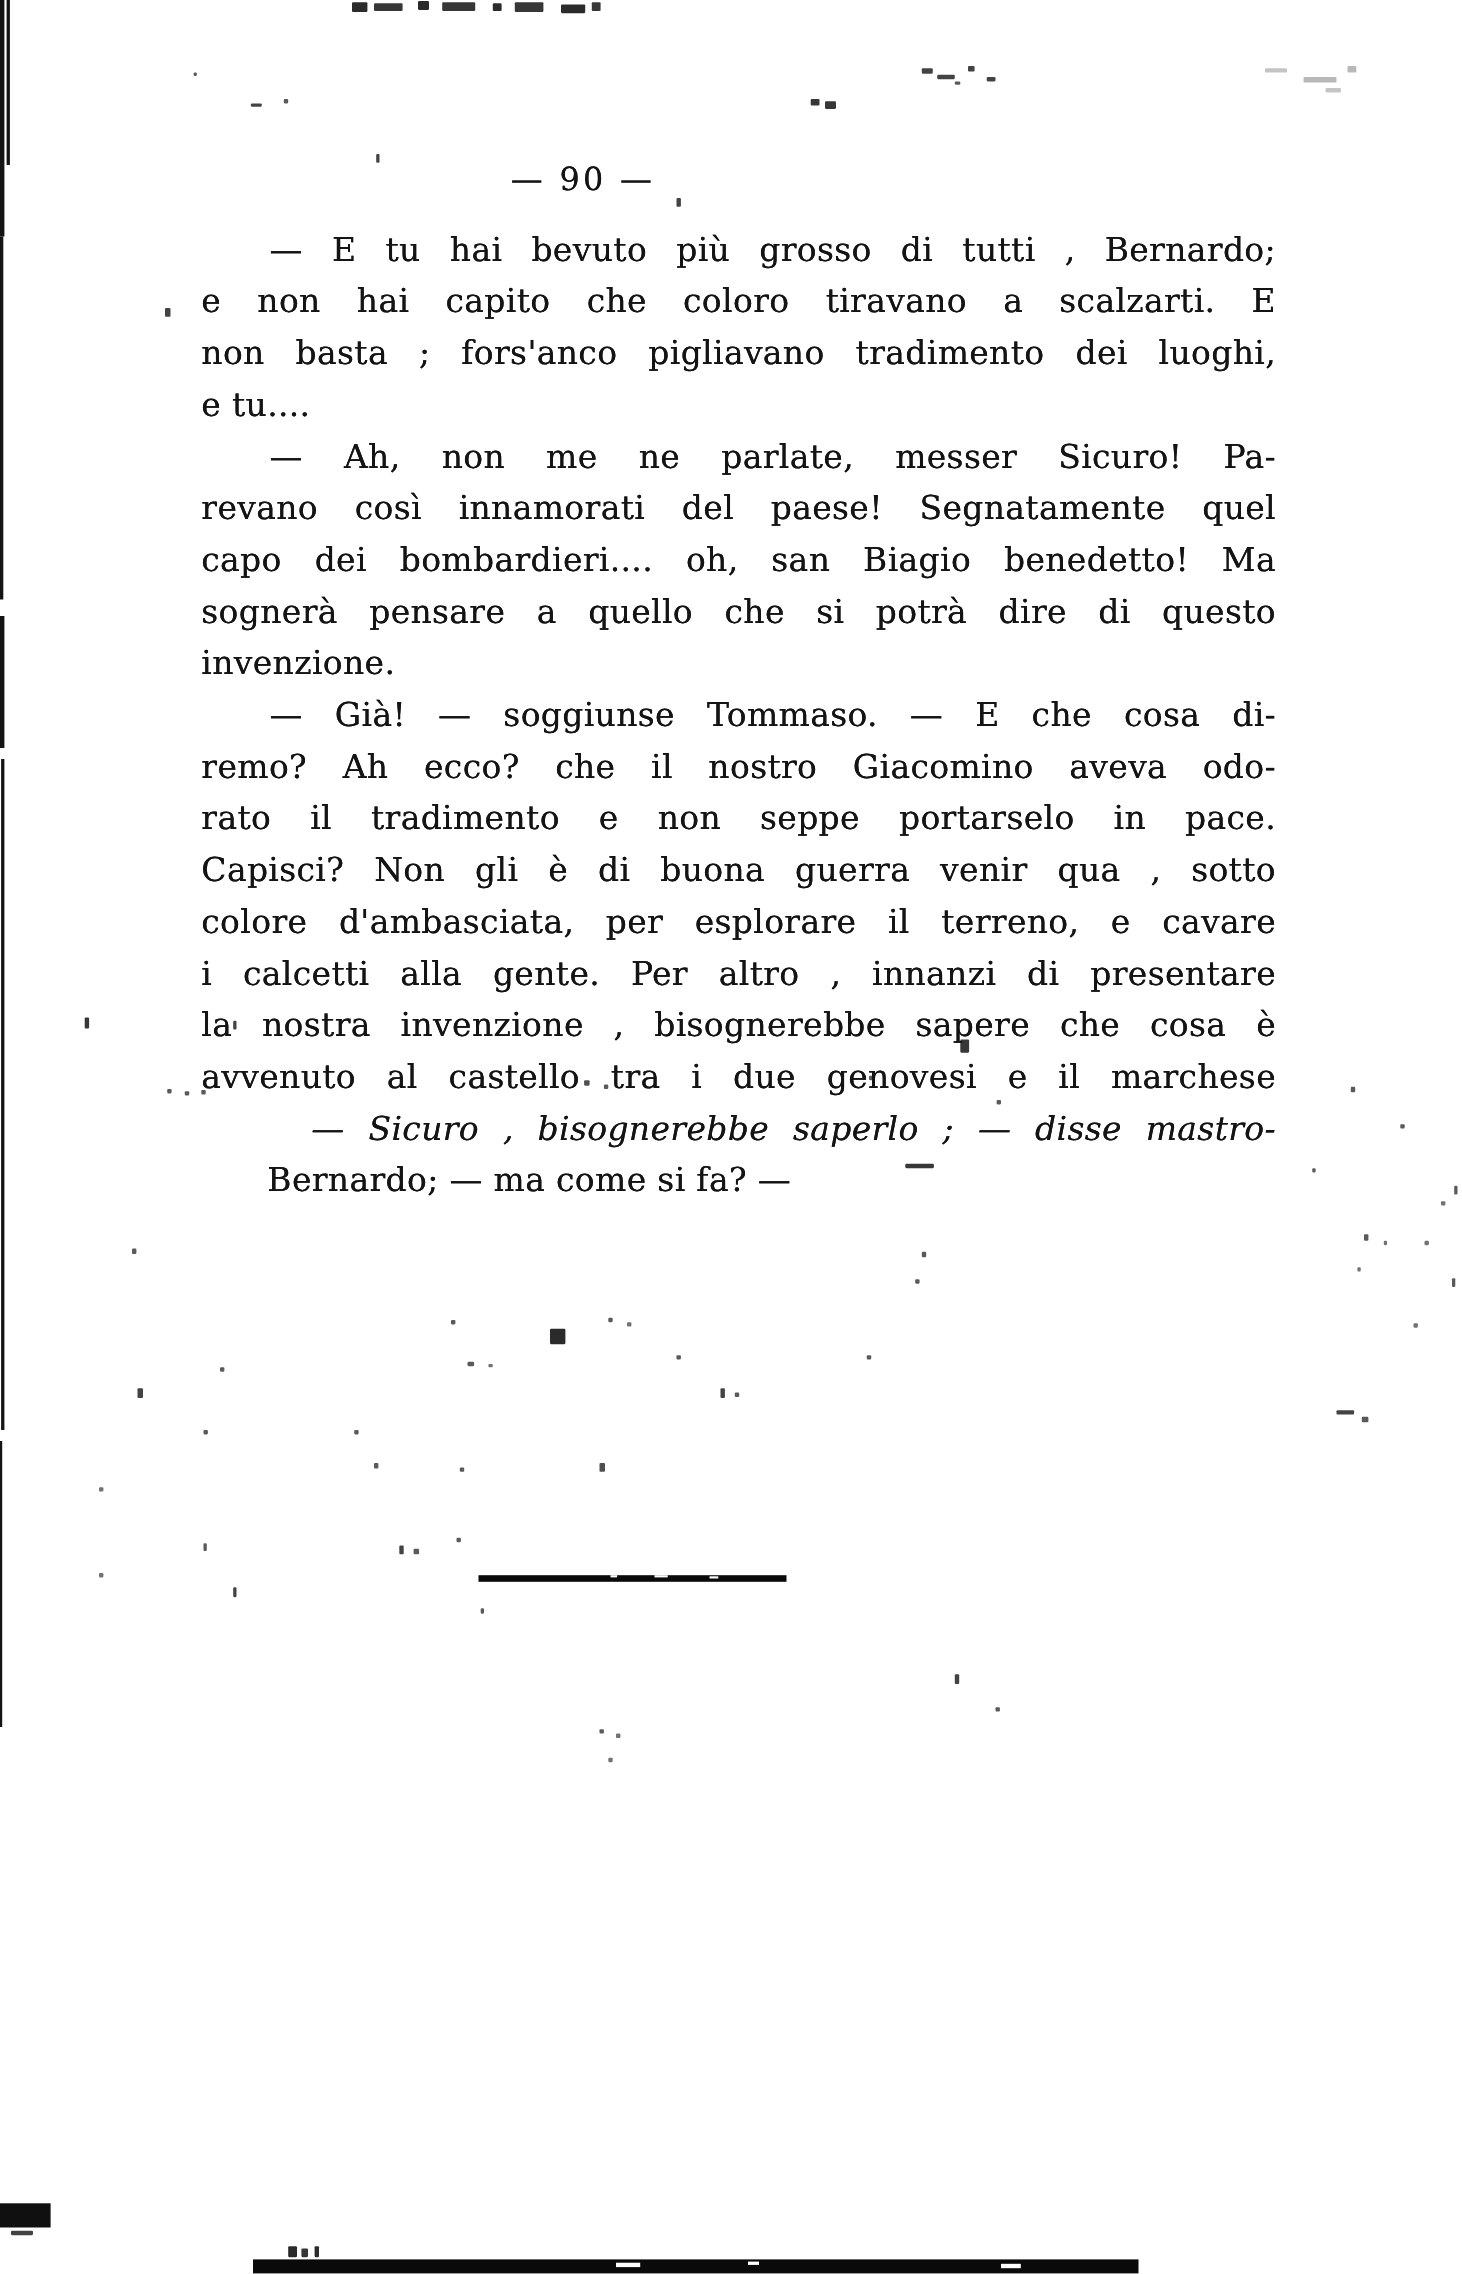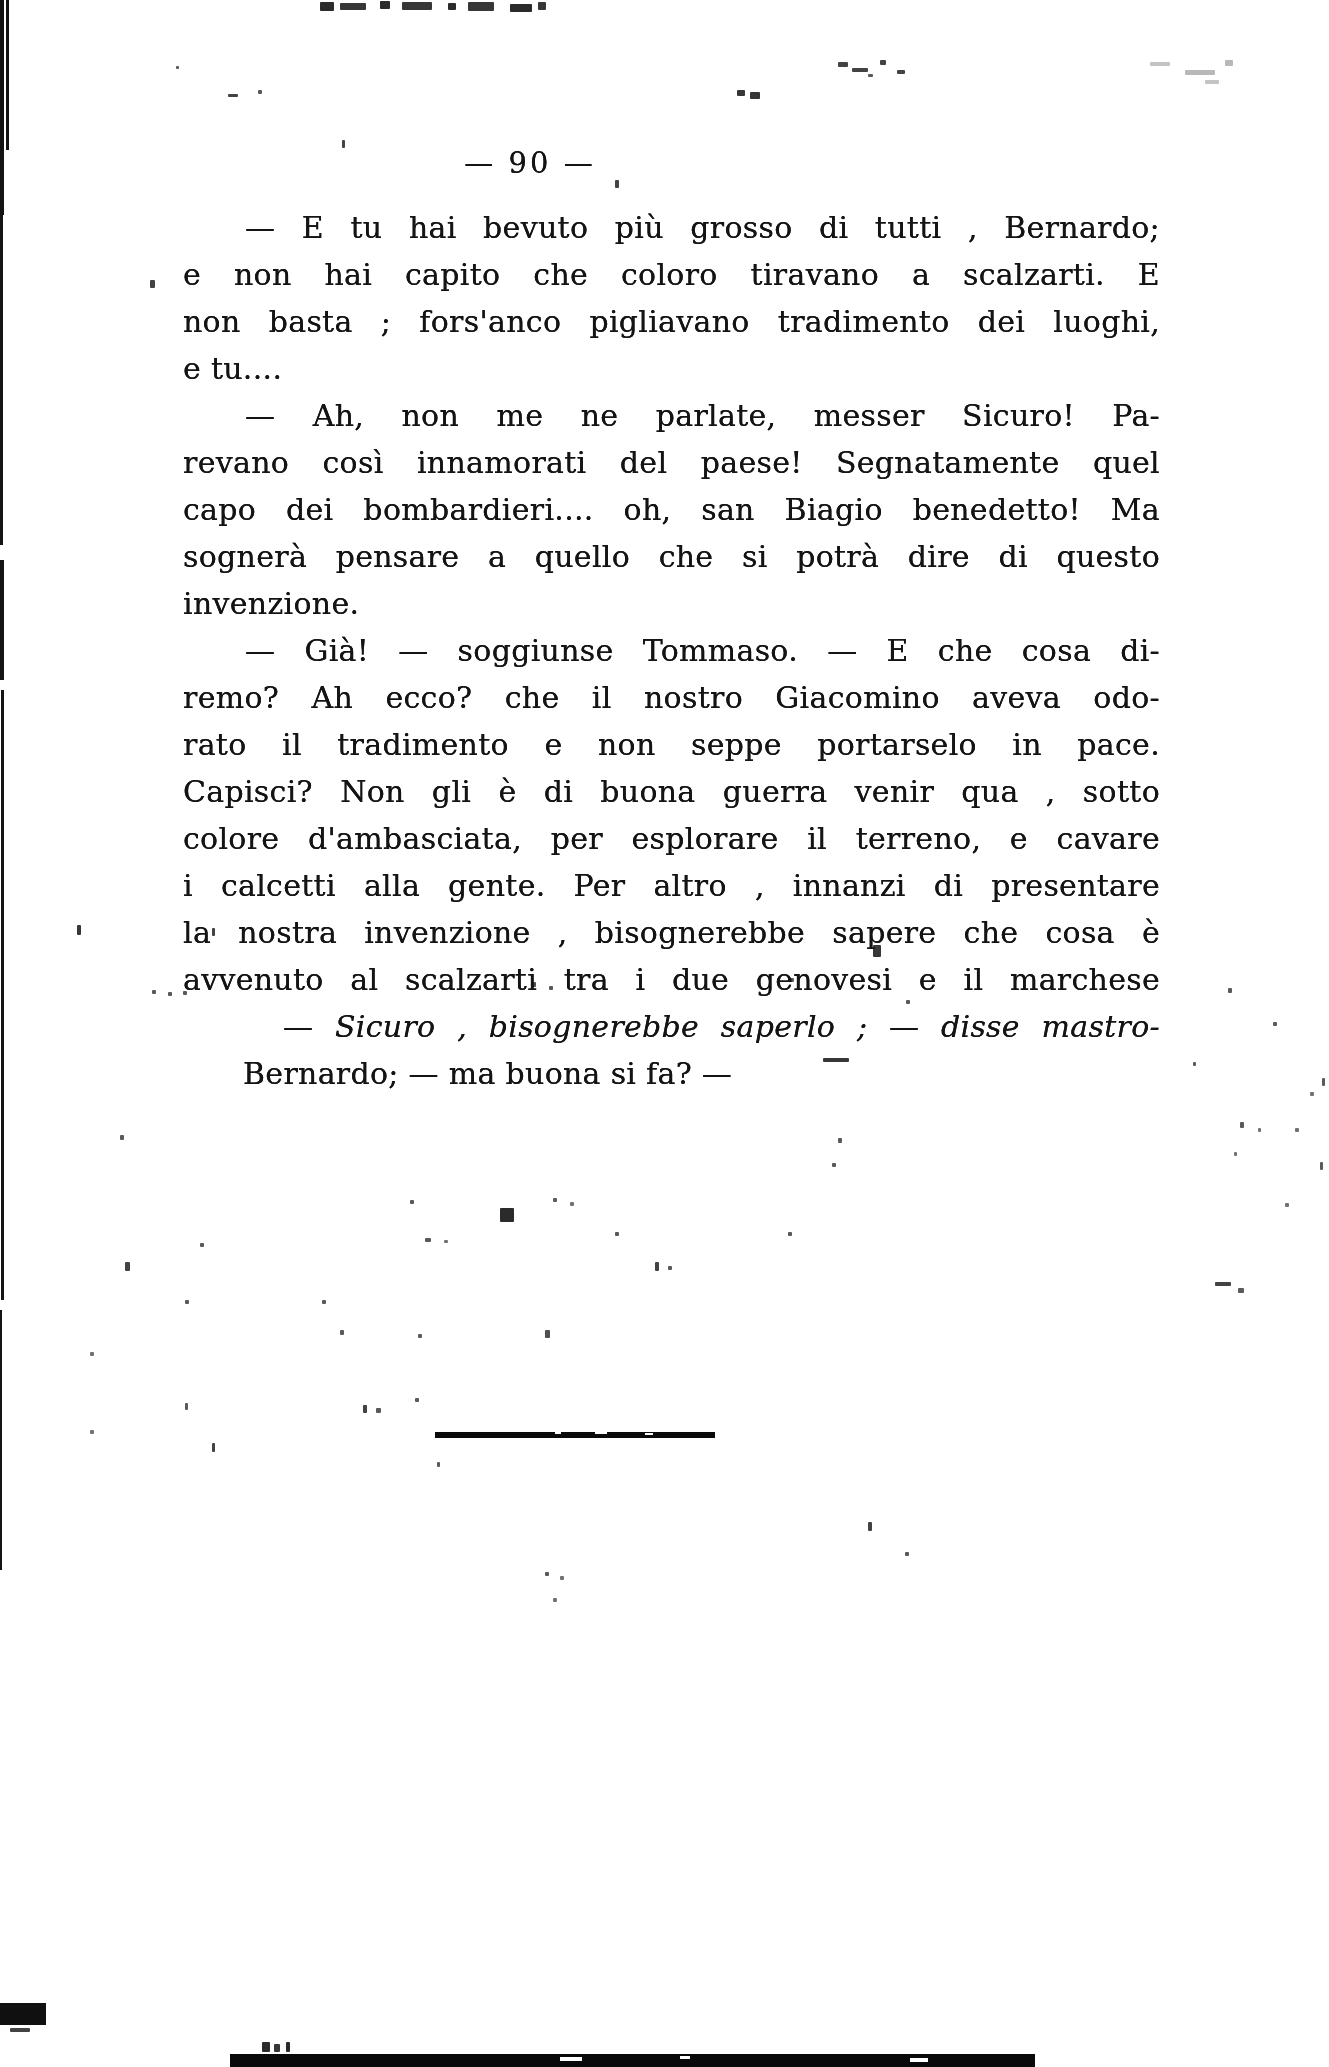--- a/index.html
+++ b/index.html
@@ -95,23 +95,23 @@
       <div class="line just">capo dei bombardieri.... oh, san Biagio benedetto! Ma</div>
       <div class="line just">sognerà pensare a quello che si potrà dire di questo</div>
       <div class="line plain">invenzione.</div>
       <div class="line just indent-std">— Già! — soggiunse Tommaso. — E che cosa di-</div>
       <div class="line just">remo? Ah ecco? che il nostro Giacomino aveva odo-</div>
       <div class="line just">rato il tradimento e non seppe portarselo in pace.</div>
       <div class="line just">Capisci? Non gli è di buona guerra venir qua , sotto</div>
       <div class="line just">colore d'ambasciata, per esplorare il terreno, e cavare</div>
       <div class="line just">i calcetti alla gente. Per altro , innanzi di presentare</div>
       <div class="line just">la nostra invenzione , bisognerebbe sapere che cosa è</div>
-      <div class="line just">avvenuto al scalzarti tra i due genovesi e il marchese</div>
+      <div class="line just">avvenuto al castello tra i due genovesi e il marchese</div>
       <div class="line just indent-deep">— Sicuro , bisognerebbe saperlo ; — disse mastro-</div>
-      <div class="line plain indent-cont">Bernardo; — ma buona si fa? —</div>
+      <div class="line plain indent-cont">Bernardo; — ma come si fa? —</div>
     </div>
 
   <div id="divider-rule">
     <span class="whitegap" style="left:160px;top:0px;width:12px;height:2px;"></span>
     <span class="whitegap" style="left:210px;top:1px;width:8px;height:2px;"></span>
     <span class="whitegap" style="left:120px;top:0px;width:6px;height:2px;"></span>
   </div>
 
   <div id="bottom-bar">
     <span class="whitegap" style="left:330px;top:3px;width:22px;height:4px;"></span>

